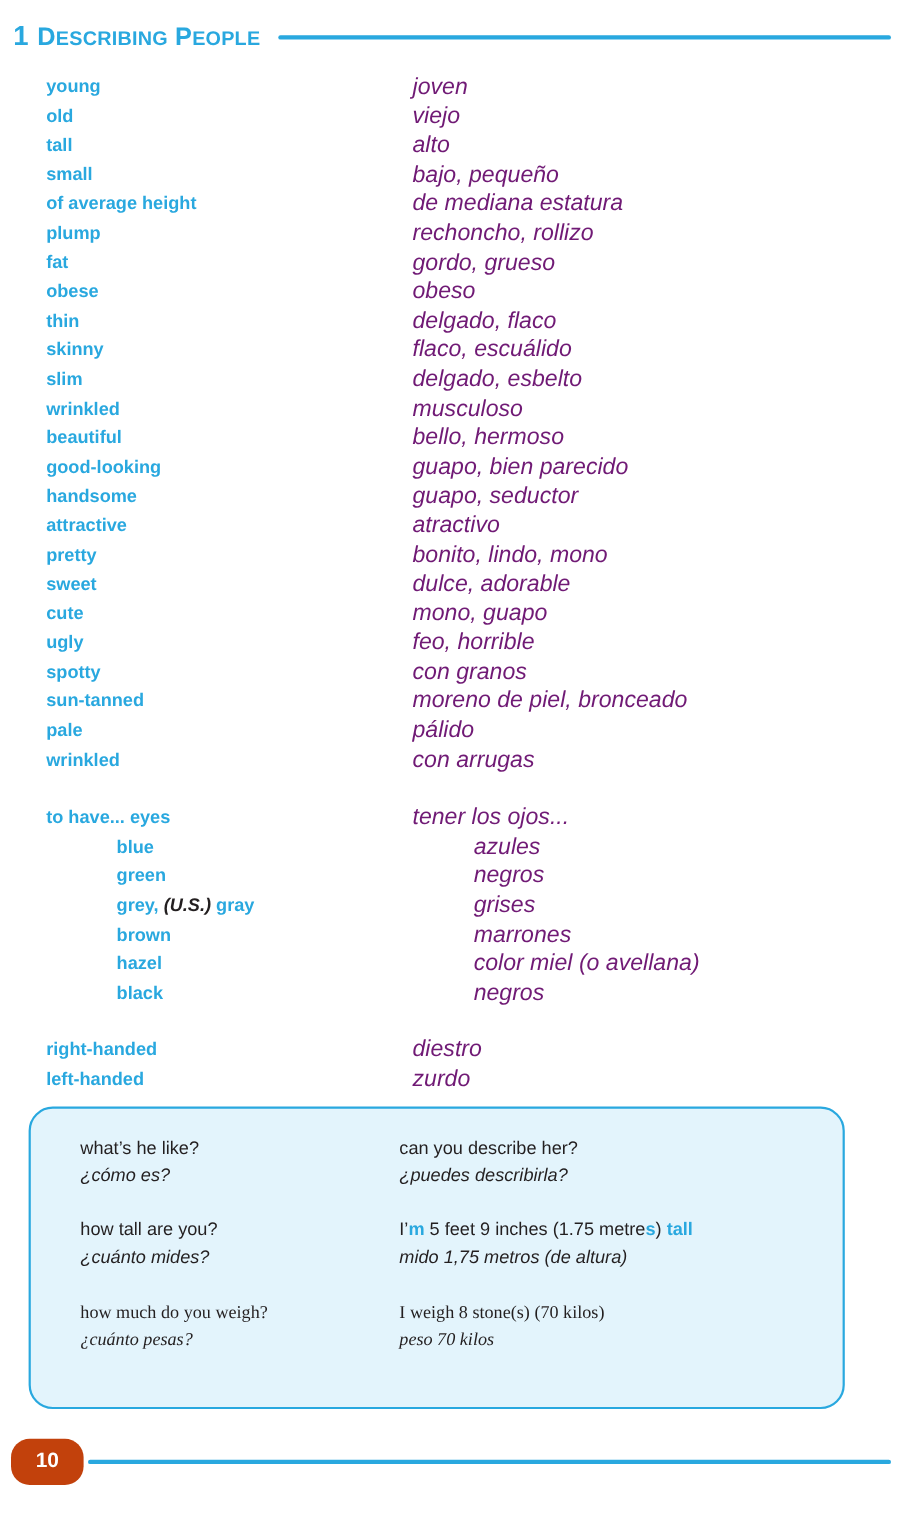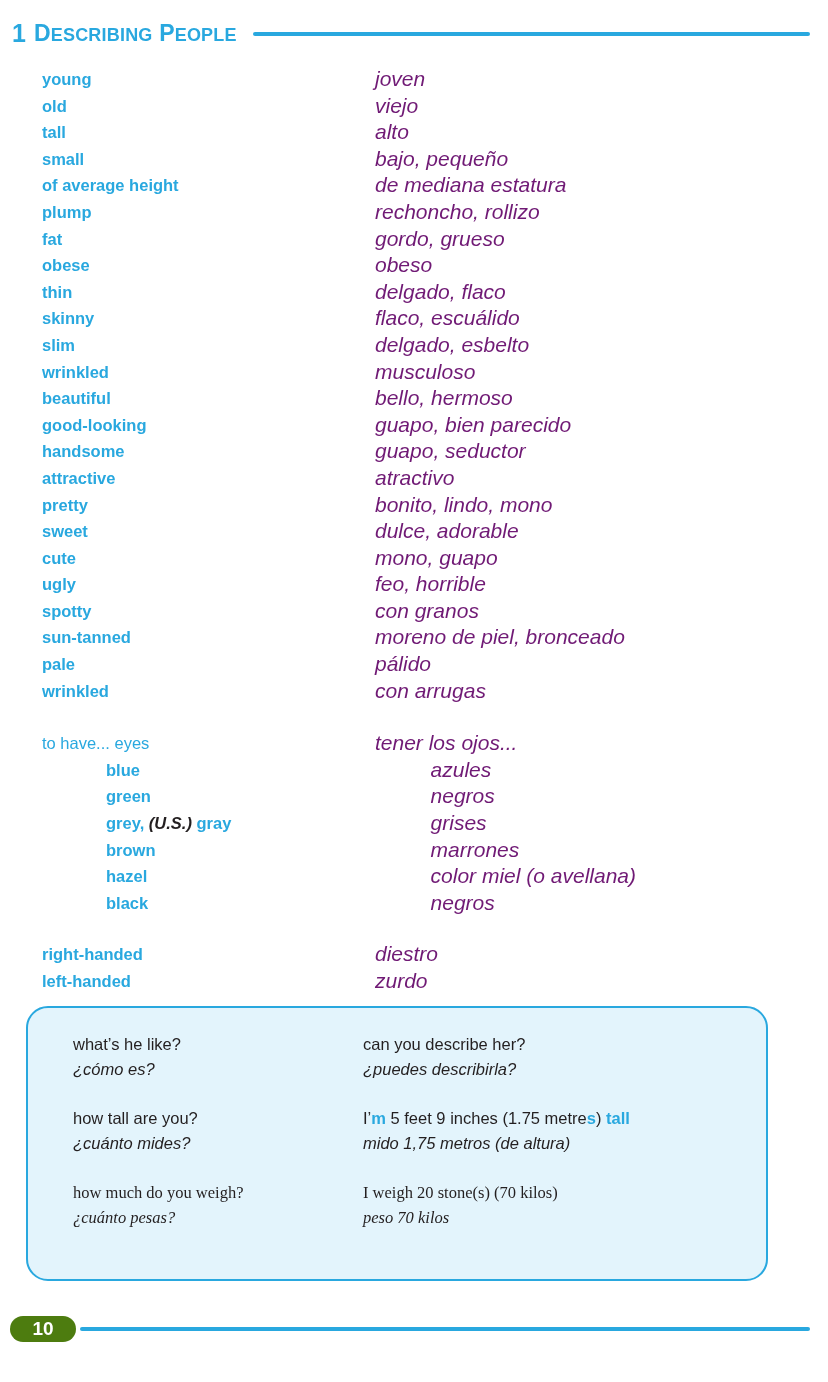--- a/index.html
+++ b/index.html
@@ -85,21 +85,21 @@
   }
   .row .es {
     width: 410px;
     font-size: 21px;
     font-style: italic;
     color: #701a75;
     line-height: 22px;
     white-space: nowrap;
   }
   .row.plain .en {
-    font-weight: normal;
+    font-weight: bold;
   }
   .row.indent .en {
     padding-left: 68px;
     margin-left: 38px;
   }
   .row.indent .es {
     padding-left: 27px;
   }
   .row .en .us {
     font-style: italic;
@@ -170,23 +170,23 @@
     position: absolute;
     left: 10px;
     bottom: 36px;
     right: 18px;
     height: 34px;
     display: flex;
     align-items: center;
   }
   .page-badge {
     width: 66px;
-    height: 26px;
+    height: 42px;
     border-radius: 17px;
-    background: #4d7c0f;
+    background: #c2410c;
     color: #ffffff;
     font-size: 19px;
     font-weight: bold;
     display: flex;
     align-items: center;
     justify-content: center;
     flex: 0 0 auto;
   }
   .footer-rule {
     flex: 1 1 auto;
@@ -373,21 +373,21 @@
             <div class="pb-en"><span>I’</span><span class="hl">m</span><span> 5 feet 9 inches (1.75 metre</span><span class="hl">s</span><span>) </span><span class="hl">tall</span></div>
             <div class="pb-es">mido 1,75 metros (de altura)</div>
           </div>
         </div>
         <div class="pb-group">
           <div class="pb-col left">
             <div class="pb-en">how much do you weigh?</div>
             <div class="pb-es">¿cuánto pesas?</div>
           </div>
           <div class="pb-col right">
-            <div class="pb-en"><span>I weigh 20 stone(s) (70 kilos)</span></div>
+            <div class="pb-en"><span>I weigh 8 stone(s) (70 kilos)</span></div>
             <div class="pb-es">peso 70 kilos</div>
           </div>
         </div>
       </div>
   </div>
 
   <div class="footer">
     <div class="page-badge">10</div>
     <div class="footer-rule"></div>
   </div>

